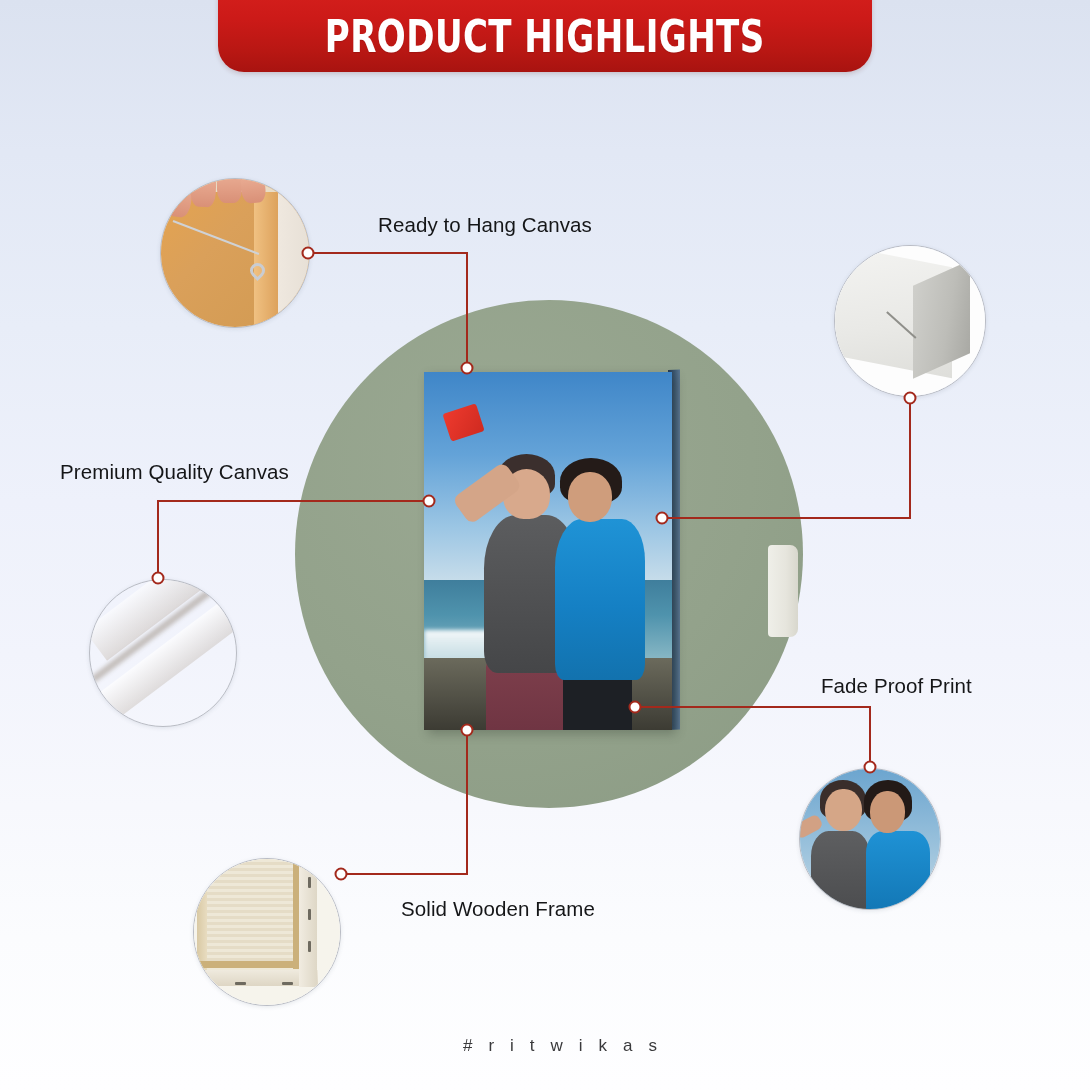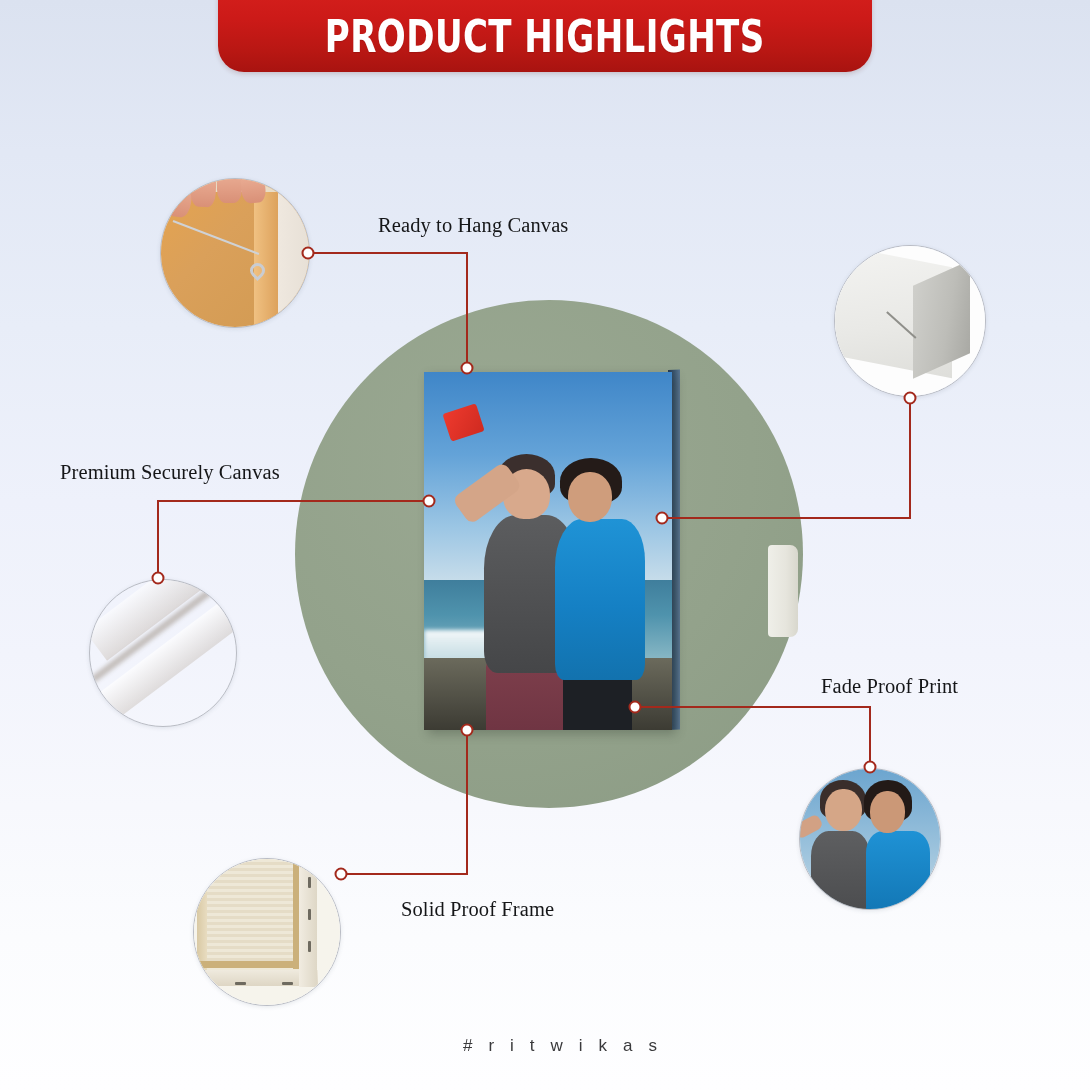--- a/index.html
+++ b/index.html
@@ -192,21 +192,21 @@
 
   
   #connectors { position:absolute; left:0; top:0; width:1090px; height:1090px; }
   .conn-path { fill:none; stroke:#a3291c; stroke-width:2; }
   .conn-dot  { fill:#ffffff; stroke:#a3291c; stroke-width:2; }
 
   
   .label {
     position: absolute;
     color: #151618;
-    font-family: Liberation Serif, serif;
+    font-family: Liberation Sans, sans-serif;
     font-size: 20.5px;
     font-weight: 400;
     line-height: 1.28;
     letter-spacing: .1px;
     white-space: pre-line;
   }
   #label-hang    { left:378px; top:212px; }
   #label-premium { left:60px;  top:459px; }
   #label-stretch { left:839px; top:531px; }
   #label-fade    { left:821px; top:673px; }
@@ -326,19 +326,19 @@
     <path class="conn-path" d="M 870 762 L 870 707 L 640 707"></path>
     <circle class="conn-dot" cx="870" cy="767" r="5.5"></circle>
     <circle class="conn-dot" cx="635" cy="707" r="5.5"></circle>
 
     <path class="conn-path" d="M 346 874 L 467 874 L 467 735"></path>
     <circle class="conn-dot" cx="341" cy="874" r="5.5"></circle>
     <circle class="conn-dot" cx="467" cy="730" r="5.5"></circle>
   </svg>
 
   <div class="label" id="label-hang">Ready to Hang Canvas</div>
-  <div class="label" id="label-premium">Premium Securely Canvas</div>
+  <div class="label" id="label-premium">Premium Quality Canvas</div>
   <div class="label" id="label-fade">Fade Proof Print</div>
-  <div class="label" id="label-frame">Solid Proof Frame</div>
+  <div class="label" id="label-frame">Solid Wooden Frame</div>
 
   <div id="footer">#ritwikas</div>
 
 </div>
 
 </body></html>

